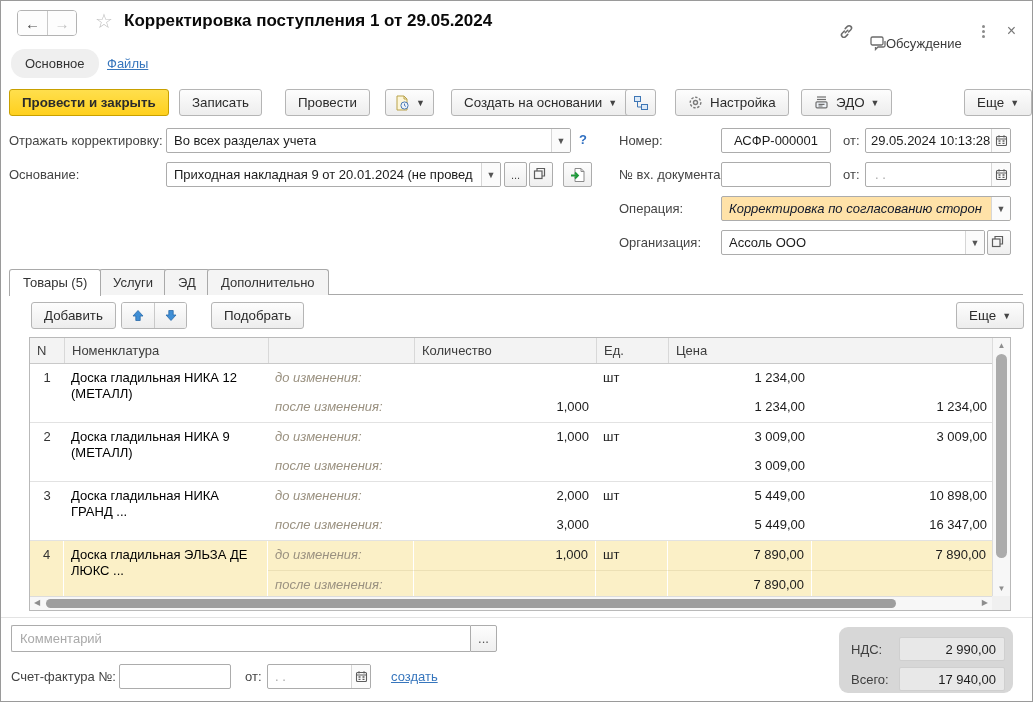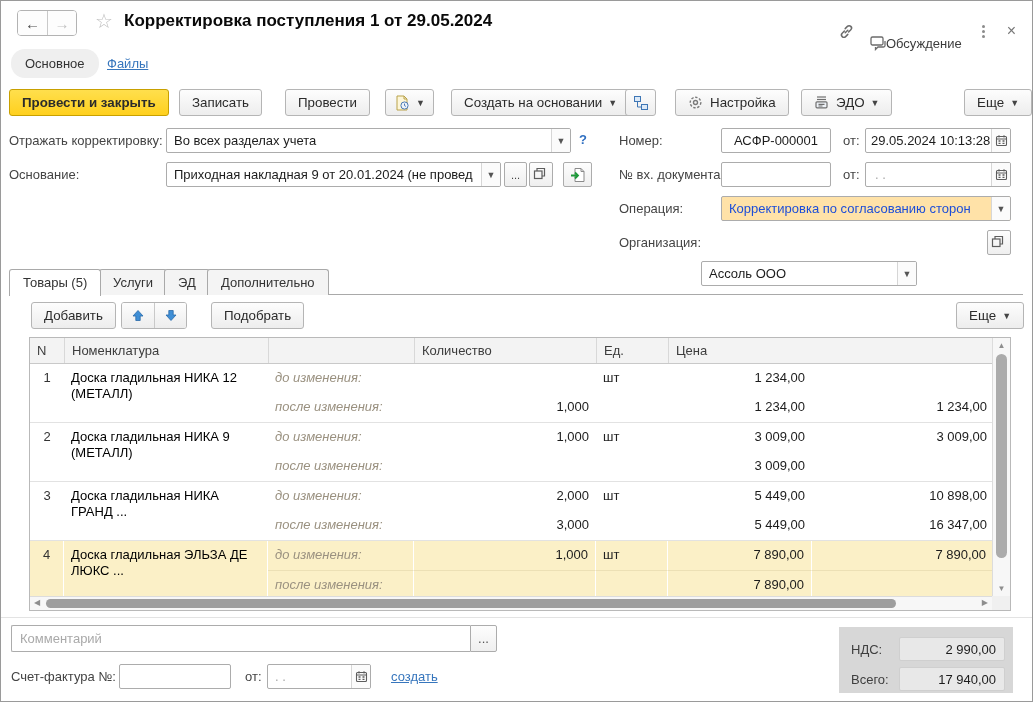--- a/index.html
+++ b/index.html
@@ -45,21 +45,21 @@
     position:absolute; height:25px; border:1px solid #acacac; border-radius:2px; background:#fff;
     display:flex; align-items:center; overflow:hidden;
   }
   .field .val { flex:1; padding:0 7px; white-space:nowrap; overflow:hidden; color:#1c1c1c; }
   .field .dd { width:19px; height:100%; display:flex; align-items:center; justify-content:center; border-left:1px solid #d6d6d6; color:#555; font-size:9px; cursor:pointer; background:#fbfbfb; }
   .sqbtn { position:absolute; height:25px; border:1px solid #acacac; border-radius:2px; background:linear-gradient(#fdfdfd,#efefef); display:flex; align-items:center; justify-content:center; cursor:pointer; color:#444; }
   input.txt { position:absolute; height:25px; border:1px solid #acacac; border-radius:2px; padding:0 7px; font:13px "Liberation Sans",sans-serif; color:#1c1c1c; outline:none; }
   input.txt::placeholder { color:#a9a9a9; }
   .help-q { position:absolute; color:#2f6fc1; font-weight:700; cursor:pointer; }
   .field--op { background:#ffe2a8; }
-  .field--op .val { color:#1d4ed8; }
+  .field--op .val { color:#0f172a;font-style:italic; }
 
   
   .tabstrip { position:absolute; left:8px; top:268px; width:1014px; height:26px; border-bottom:1px solid #a9a9a9; }
   .gtab { position:absolute; top:0; height:26px; padding:5px 13px 0; border:1px solid #a9a9a9; border-bottom:none;
           border-radius:3px 3px 0 0; background:#f4f4f4; color:#333; cursor:pointer; white-space:nowrap; }
   .gtab--active { background:#fff; height:27px; z-index:2; }
 
   
   .gridbar { position:absolute; left:0; top:301px; width:100%; height:28px; }
   .movegroup { position:absolute; left:120px; top:0; display:flex; border:1px solid #b5b5b5; border-radius:3px; overflow:hidden; height:27px; }
@@ -92,21 +92,21 @@
   .hthumb { position:absolute; top:2px; height:9px; border-radius:5px; background:#9e9e9e; cursor:grab; }
   .corner { position:absolute; right:0; bottom:0; width:18px; height:14px; background:#f0f0f0; }
 
   
   .footsep { position:absolute; left:0; top:616px; width:100%; border-top:1px solid #e3e3e3; }
   .ccombo { position:absolute; left:10px; top:624px; width:486px; height:27px; display:flex; }
   .ccombo input { flex:1; border:1px solid #acacac; border-right:none; border-radius:2px 0 0 2px; padding:0 8px; font:13px "Liberation Sans",sans-serif; outline:none; }
   .ccombo input::placeholder { color:#a9a9a9; }
   .ccombo .more3 { width:27px; border:1px solid #acacac; background:linear-gradient(#fdfdfd,#efefef); display:flex; align-items:center; justify-content:center; color:#555; cursor:pointer; border-radius:0 2px 2px 0; }
   .link { color:#3776bd; text-decoration:underline; cursor:pointer; }
-  .totals { position:absolute; left:838px; top:626px; width:174px; height:66px; background:#d7d7d7; border-radius:0; }
+  .totals { position:absolute; left:838px; top:626px; width:174px; height:66px; background:#d7d7d7; border-radius:9px; }
   .trow { position:absolute; left:12px; right:8px; height:24px; display:flex; align-items:center; }
   .trow .tl { width:48px; color:#3e3e3e; }
   .tbox { flex:1; height:24px; background:#e8e8e8; border:1px solid #cfcfcf; border-radius:2px; display:flex; align-items:center; justify-content:flex-end; padding:0 8px; color:#1c1c1c; }
 
   svg { display:block; }
 </style>
 </head>
 <body>
 
 <div class="titlebar">
@@ -277,21 +277,21 @@
     </span>
   </div>
 
   <div class="flabel" style="left:618px; top:200px;">Операция:</div>
   <div class="field field--op" style="left:720px; top:195px; width:290px;">
     <span class="val">Корректировка по согласованию сторон</span>
     <span class="dd" style="background:#fbfbfb;">▼</span>
   </div>
 
   <div class="flabel" style="left:618px; top:234px;">Организация:</div>
-  <div class="field" style="left:700px; top:229px; width:216px;margin-top:31px;">
+  <div class="field" style="left:720px; top:229px; width:264px;">
     <span class="val">Ассоль ООО</span>
     <span class="dd">▼</span>
   </div>
   <div class="sqbtn" style="left:986px; top:229px; width:24px;">
     <span class="icon16">
       <svg width="13" height="13" viewBox="0 0 13 13">
           <g fill="none" stroke="#5d5d5d" stroke-width="1.2">
             <rect x="1.5" y="4" width="7.5" height="7.5"></rect>
             <path d="M4 4 V1.5 h7.5 V9 h-2.5"></path>
           </g>

